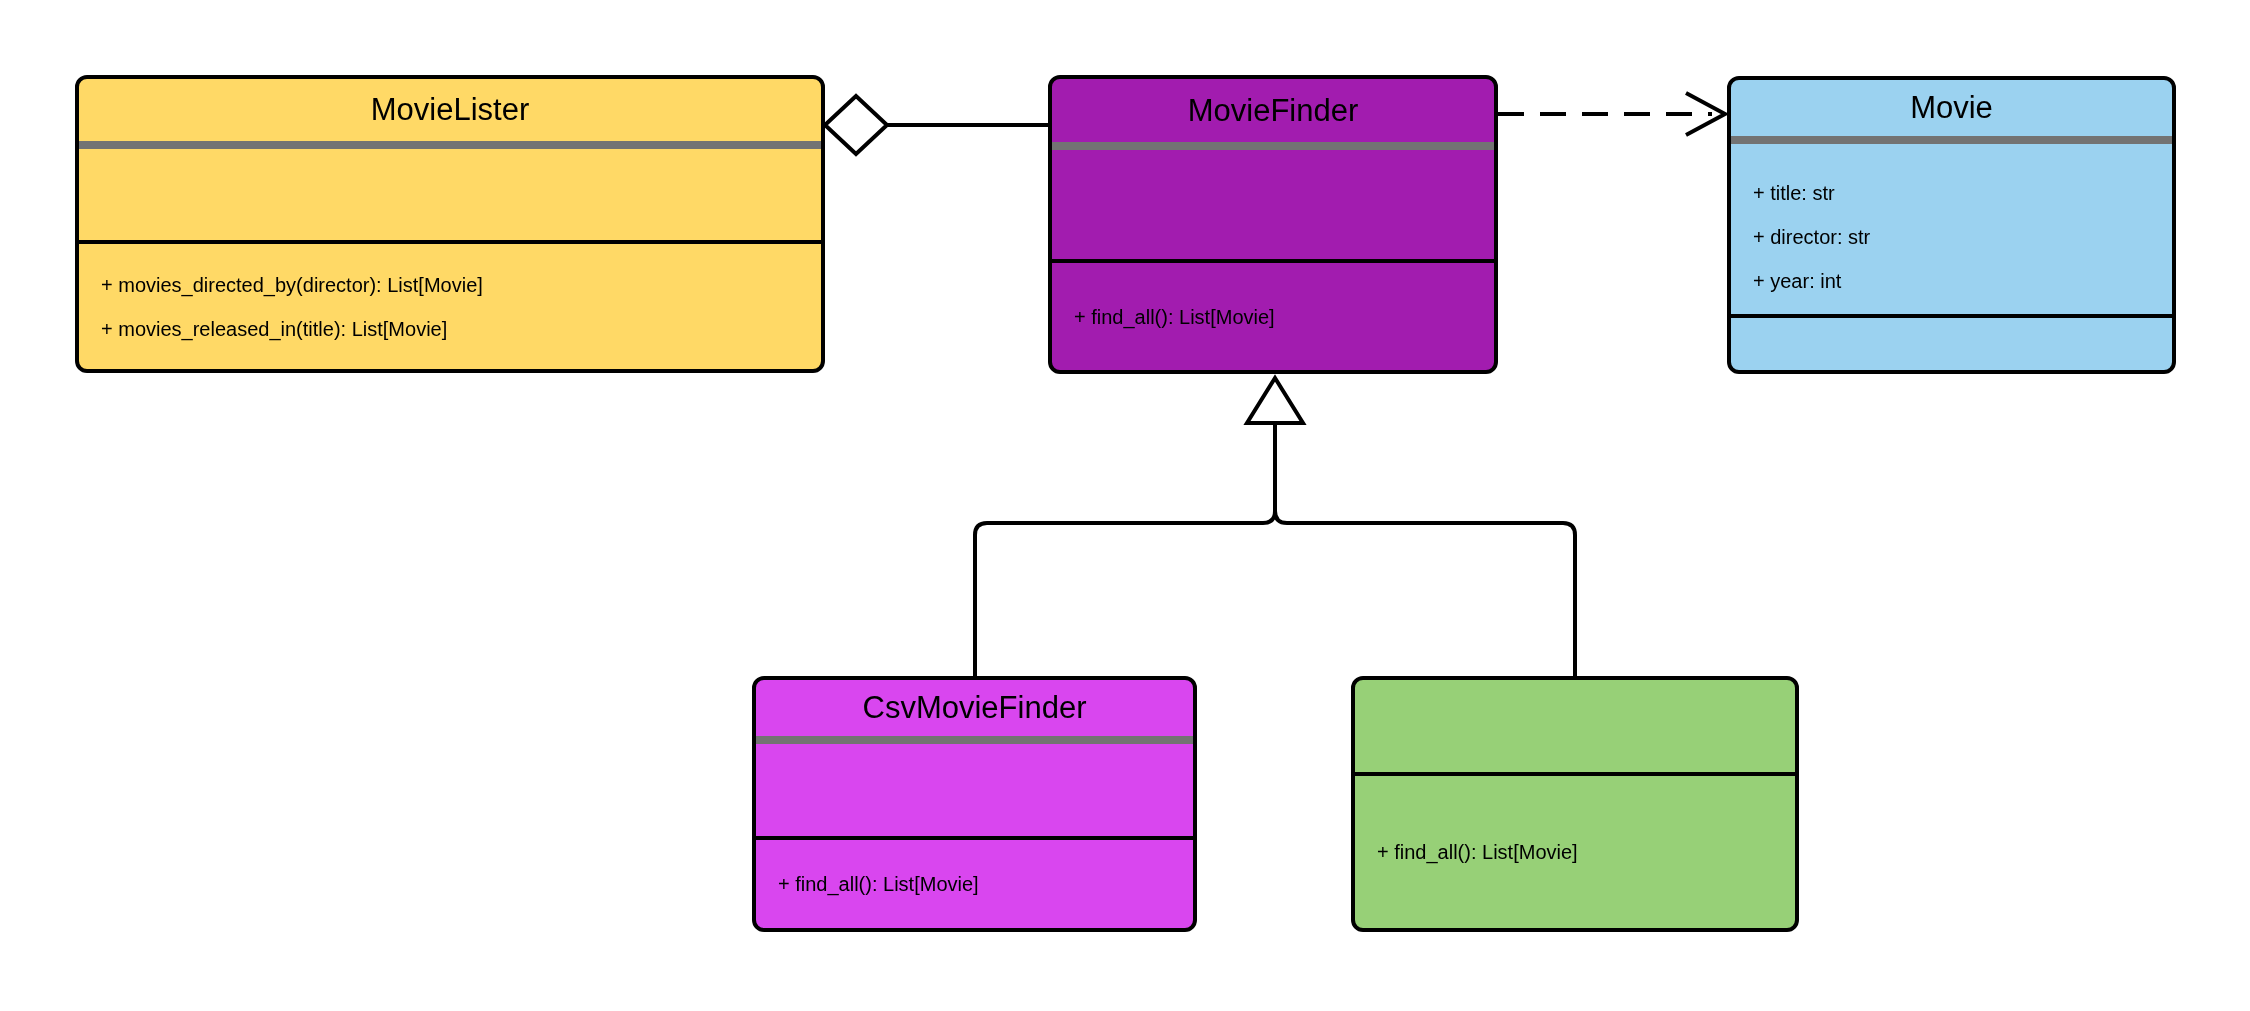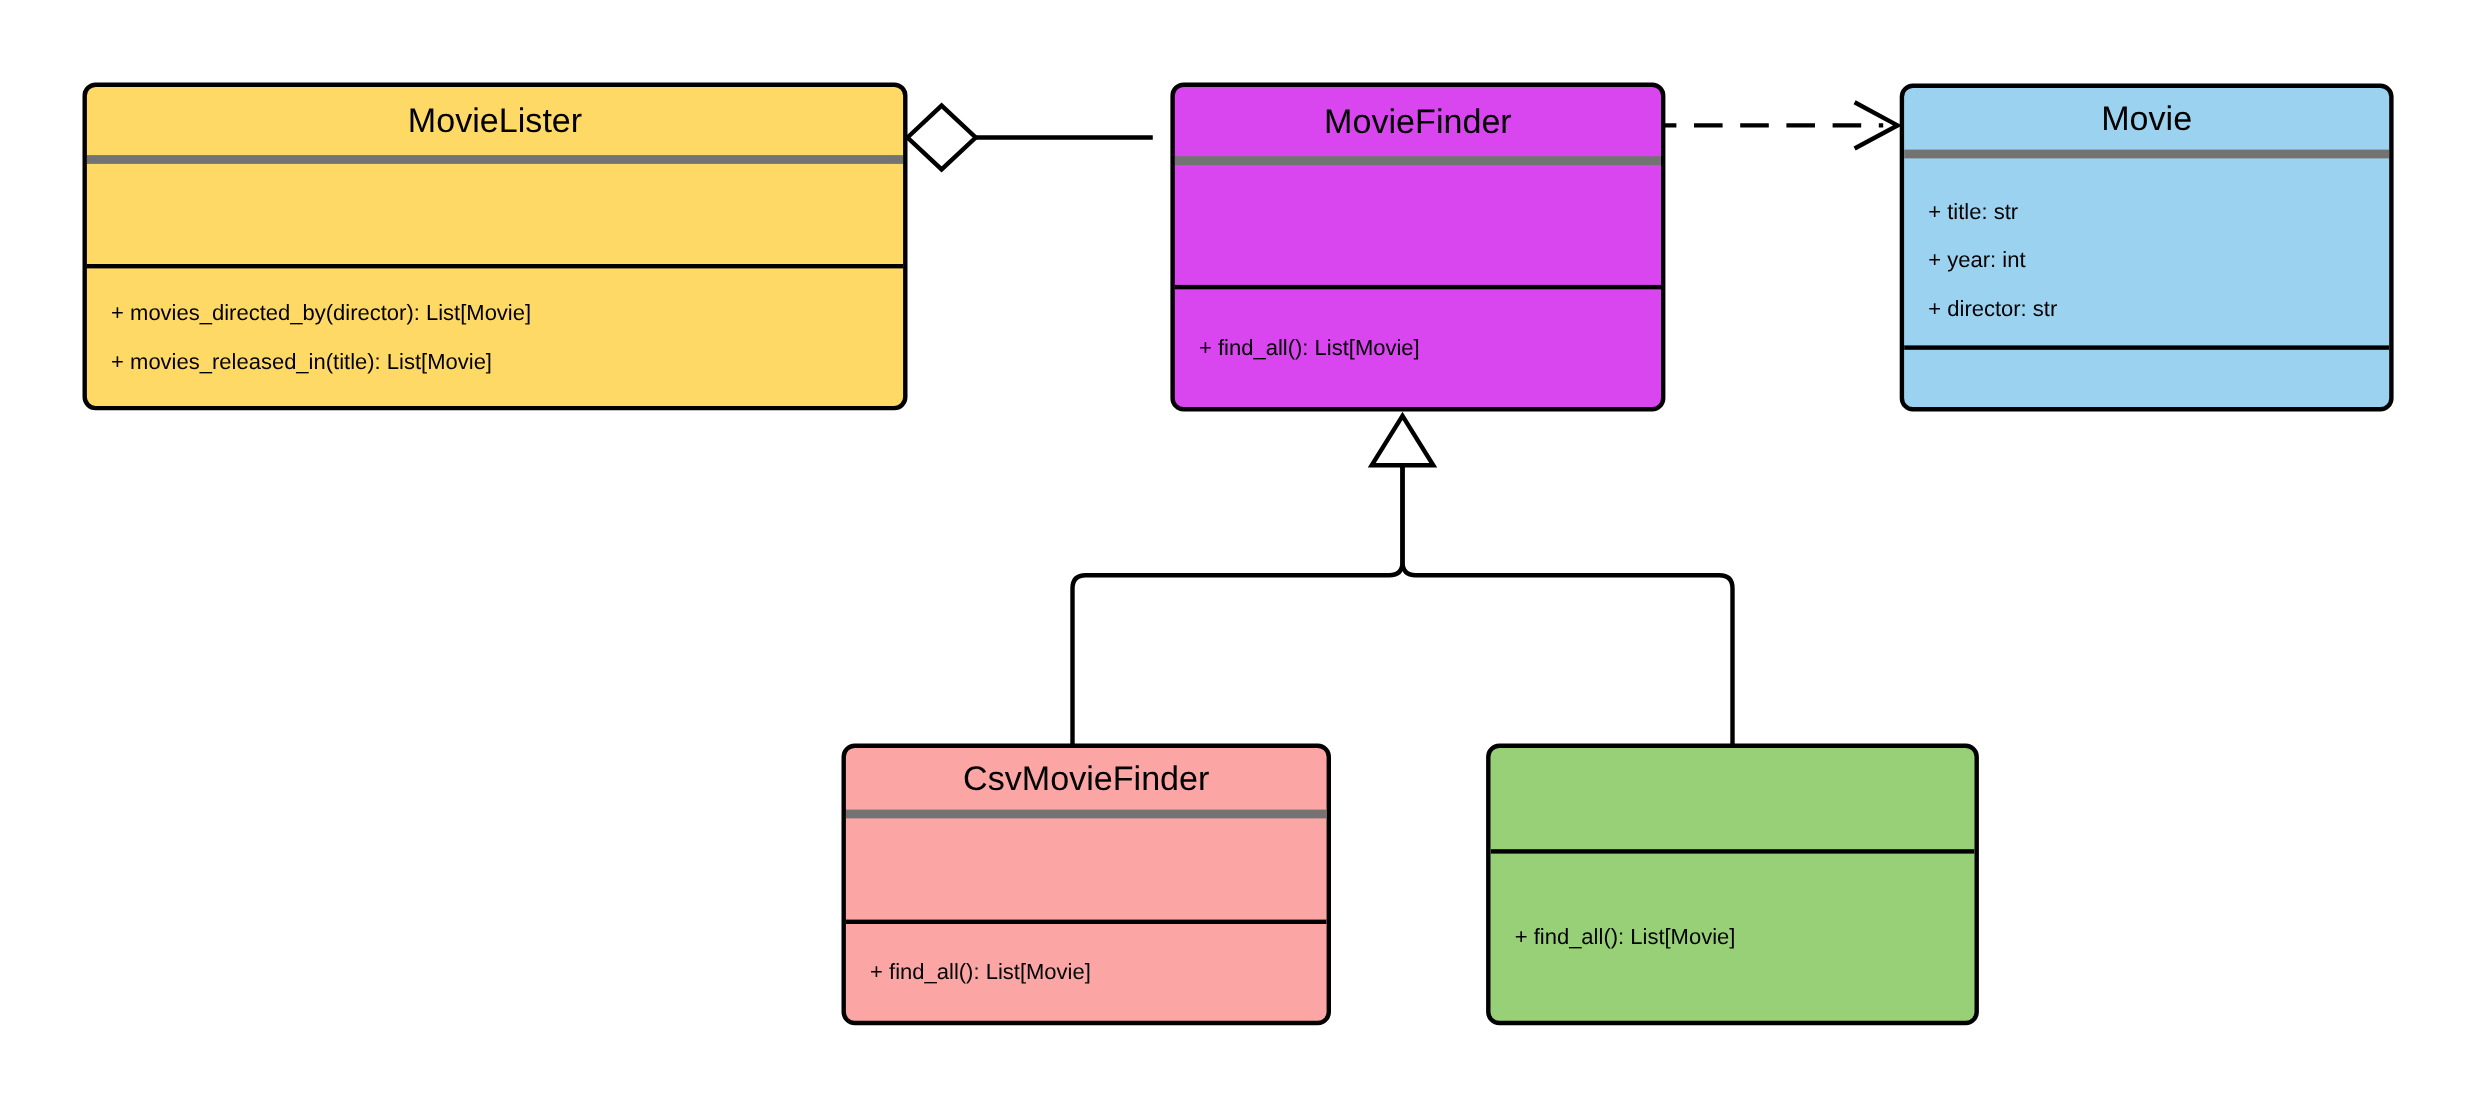--- a/index.html
+++ b/index.html
@@ -114,39 +114,39 @@
 
   <div class="uml-class" id="movie-lister" style="background-color: rgb(255, 217, 102);">
     <div class="uml-title">MovieLister</div>
     <div class="uml-compartment uml-attrs"></div>
     <div class="uml-compartment uml-methods">
       <div class="uml-line">+ movies_directed_by(director): List[Movie]</div>
       <div class="uml-line">+ movies_released_in(title): List[Movie]</div>
     </div>
   </div>
 
-  <div class="uml-class" id="movie-finder" style="background-color: #d946ef; margin-left: 16px;">
+  <div class="uml-class" id="movie-finder" style="background-color: #a21caf;">
     <div class="uml-title">MovieFinder</div>
     <div class="uml-compartment uml-attrs"></div>
     <div class="uml-compartment uml-methods">
       <div class="uml-line">+ find_all(): List[Movie]</div>
     </div>
   </div>
 
   <div class="uml-class" id="movie" style="background-color: rgb(155, 210, 240); gap: 16px;">
     <div class="uml-title">Movie</div>
     <div class="uml-compartment uml-attrs">
       <div class="uml-line">+ title: str</div>
+      <div class="uml-line">+ director: str</div>
       <div class="uml-line">+ year: int</div>
-      <div class="uml-line">+ director: str</div>
     </div>
     <div class="uml-compartment uml-methods"></div>
   </div>
 
-  <div class="uml-class" id="csv-movie-finder" style="background-color: #fca5a5; margin-left: 13px;">
+  <div class="uml-class" id="csv-movie-finder" style="background-color: #d946ef;">
     <div class="uml-title">CsvMovieFinder</div>
     <div class="uml-compartment uml-attrs"></div>
     <div class="uml-compartment uml-methods">
       <div class="uml-line">+ find_all(): List[Movie]</div>
     </div>
   </div>
 
   <div class="uml-class" id="sqlite-movie-finder" style="background-color: rgb(151, 208, 119);">
     <div class="uml-compartment uml-attrs"></div>
     <div class="uml-compartment uml-methods">

